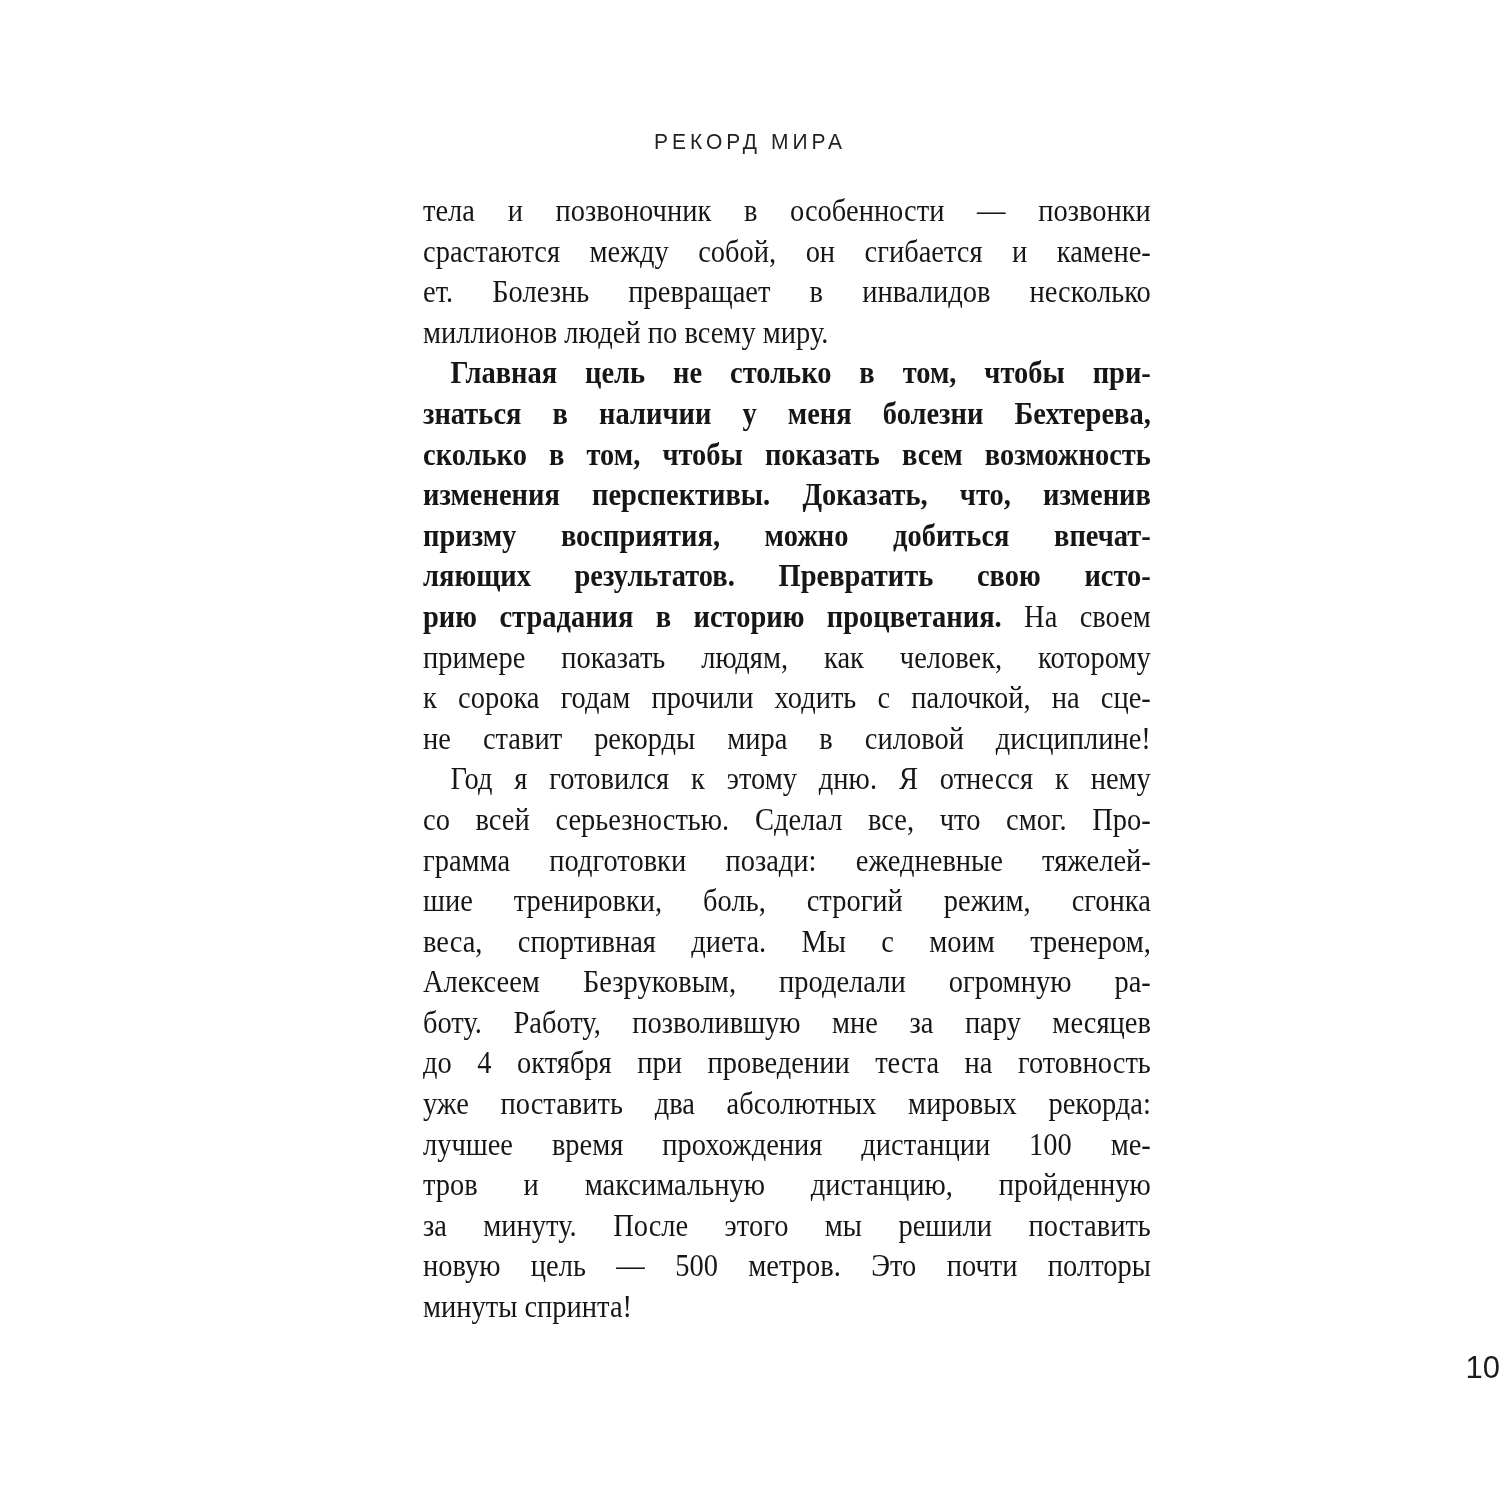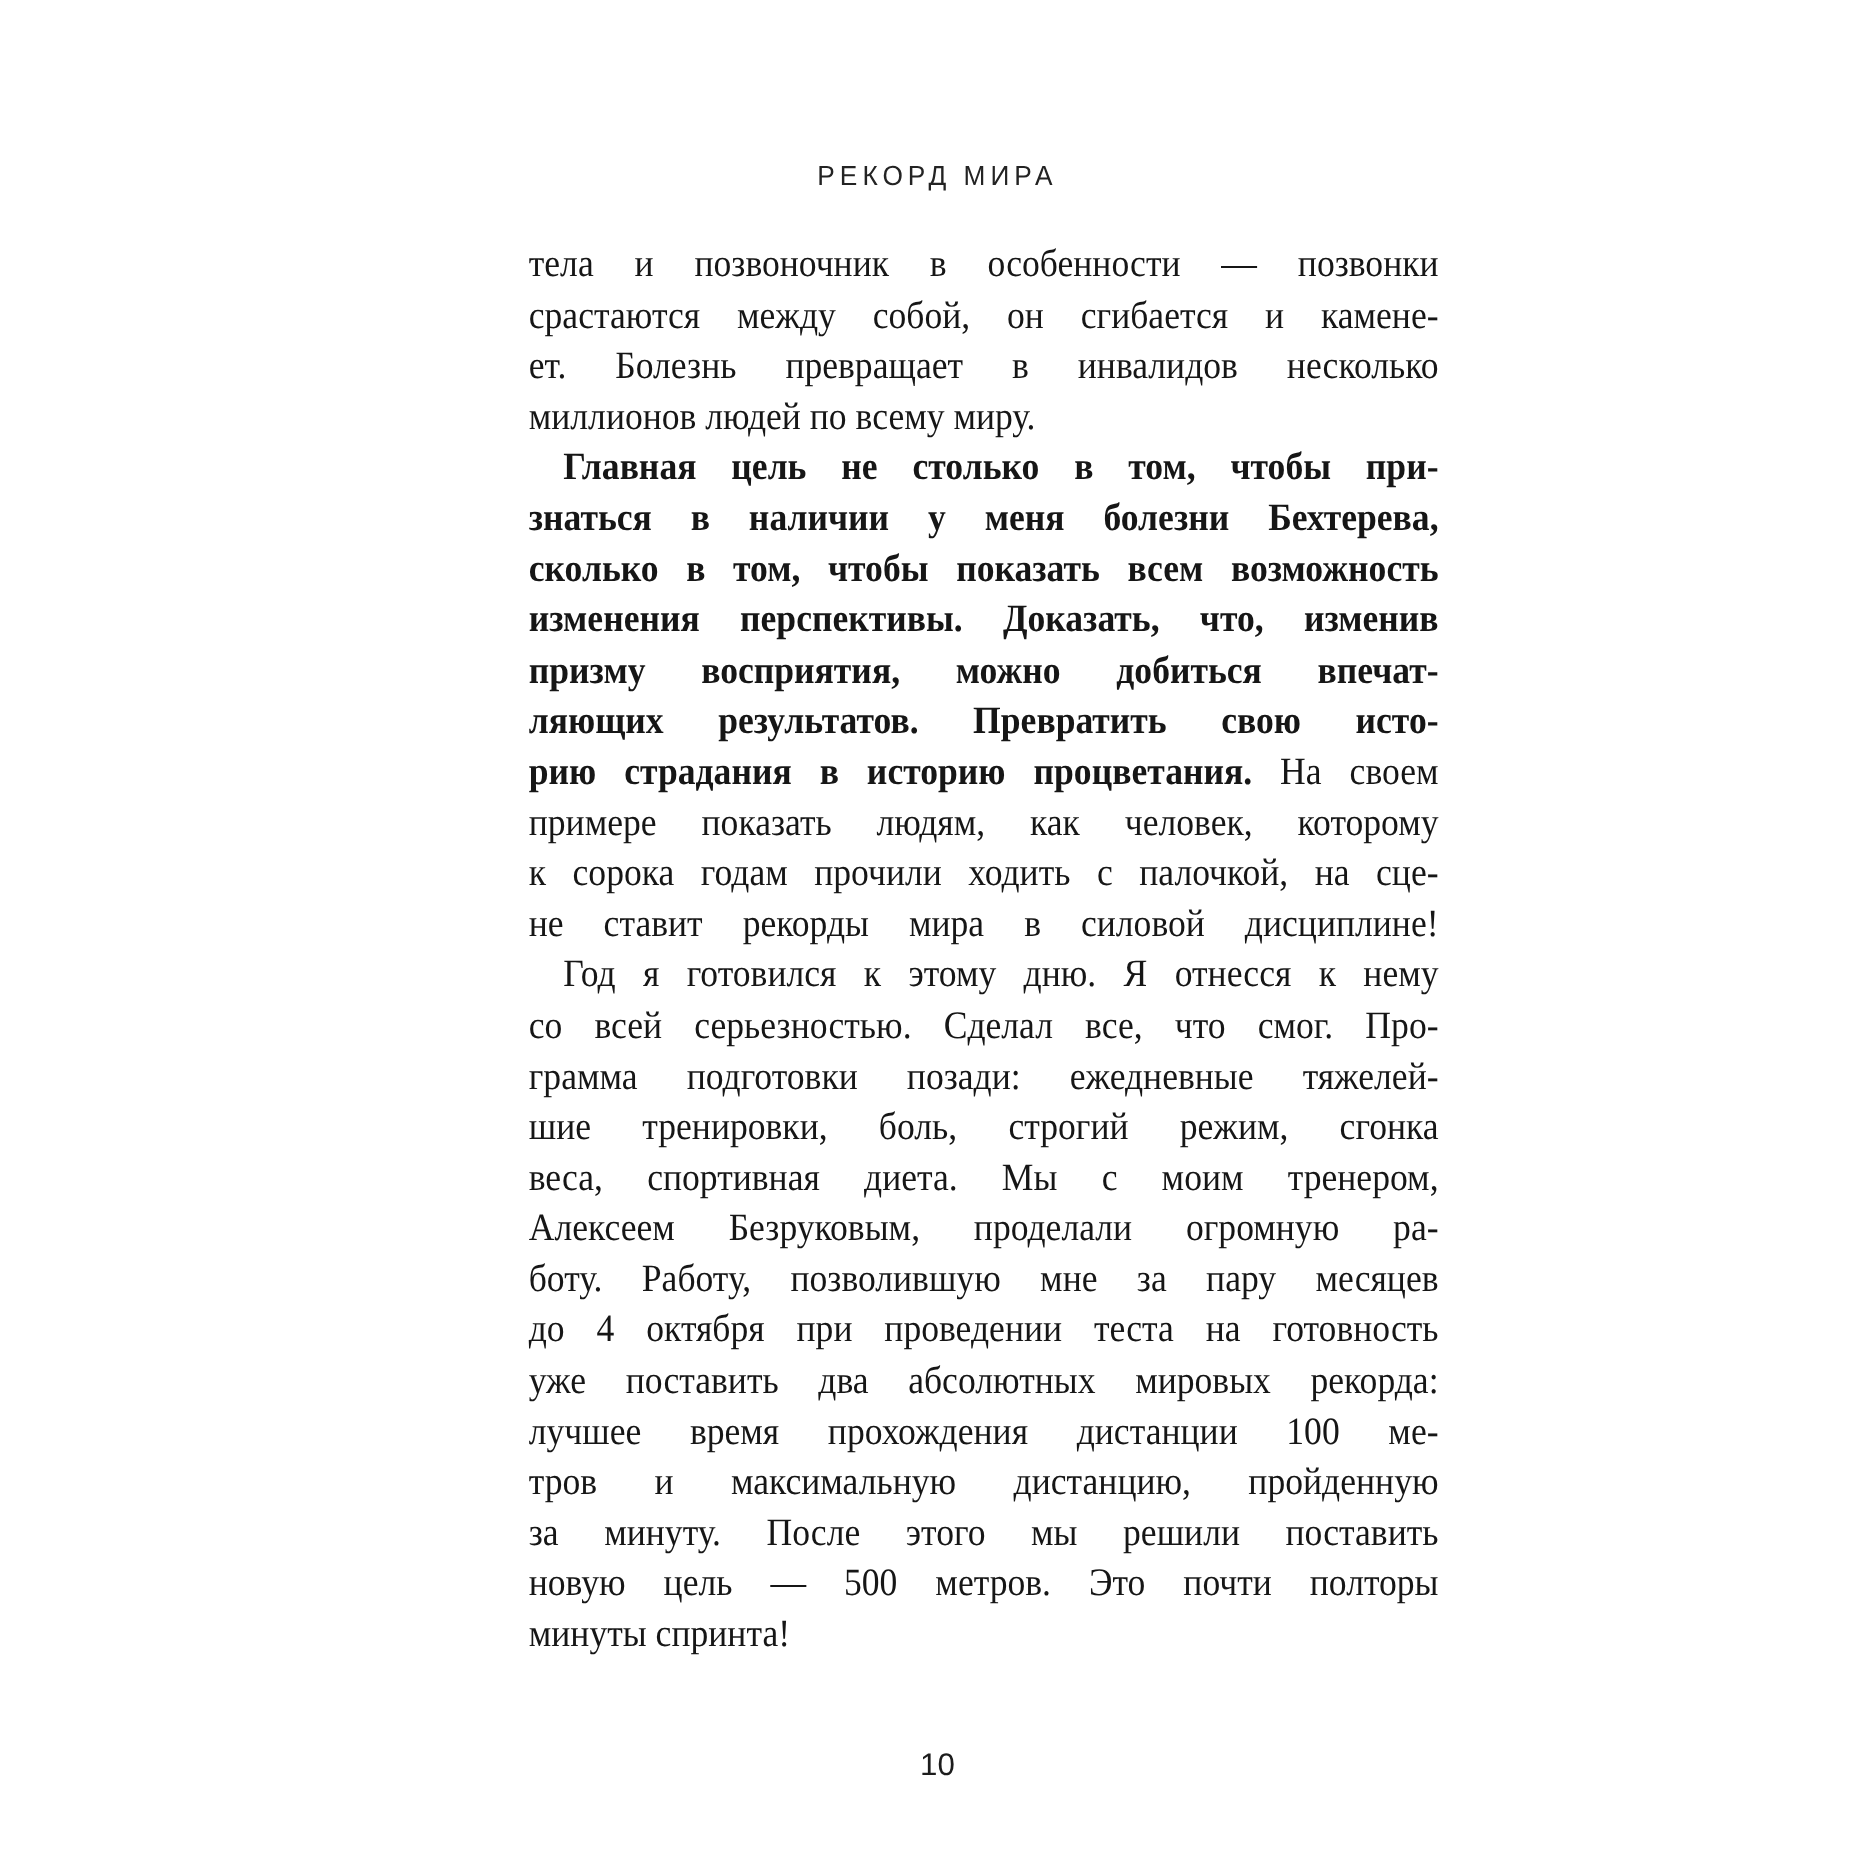--- a/index.html
+++ b/index.html
@@ -52,25 +52,24 @@
     text-indent: 30px;
   }
   .bold {
     font-weight: bold;
   }
   .page-number {
     position: absolute;
     top: 1350px;
     left: 0;
     width: 100%;
-    text-align: center;
+    text-align: right;
     font-family: "Liberation Sans", sans-serif;
-    font-size: 25px;
+    font-size: 31px;
     color: #1c1c1c;
-    margin-top: 48px;
   }
 </style>
 </head>
 <body>
 
 <div class="page">
   <div class="running-header">РЕКОРД МИРА</div>
 
   <div class="text-block">
       <div class="line fill"><span>тела и позвоночник в особенности — позвонки</span></div>

